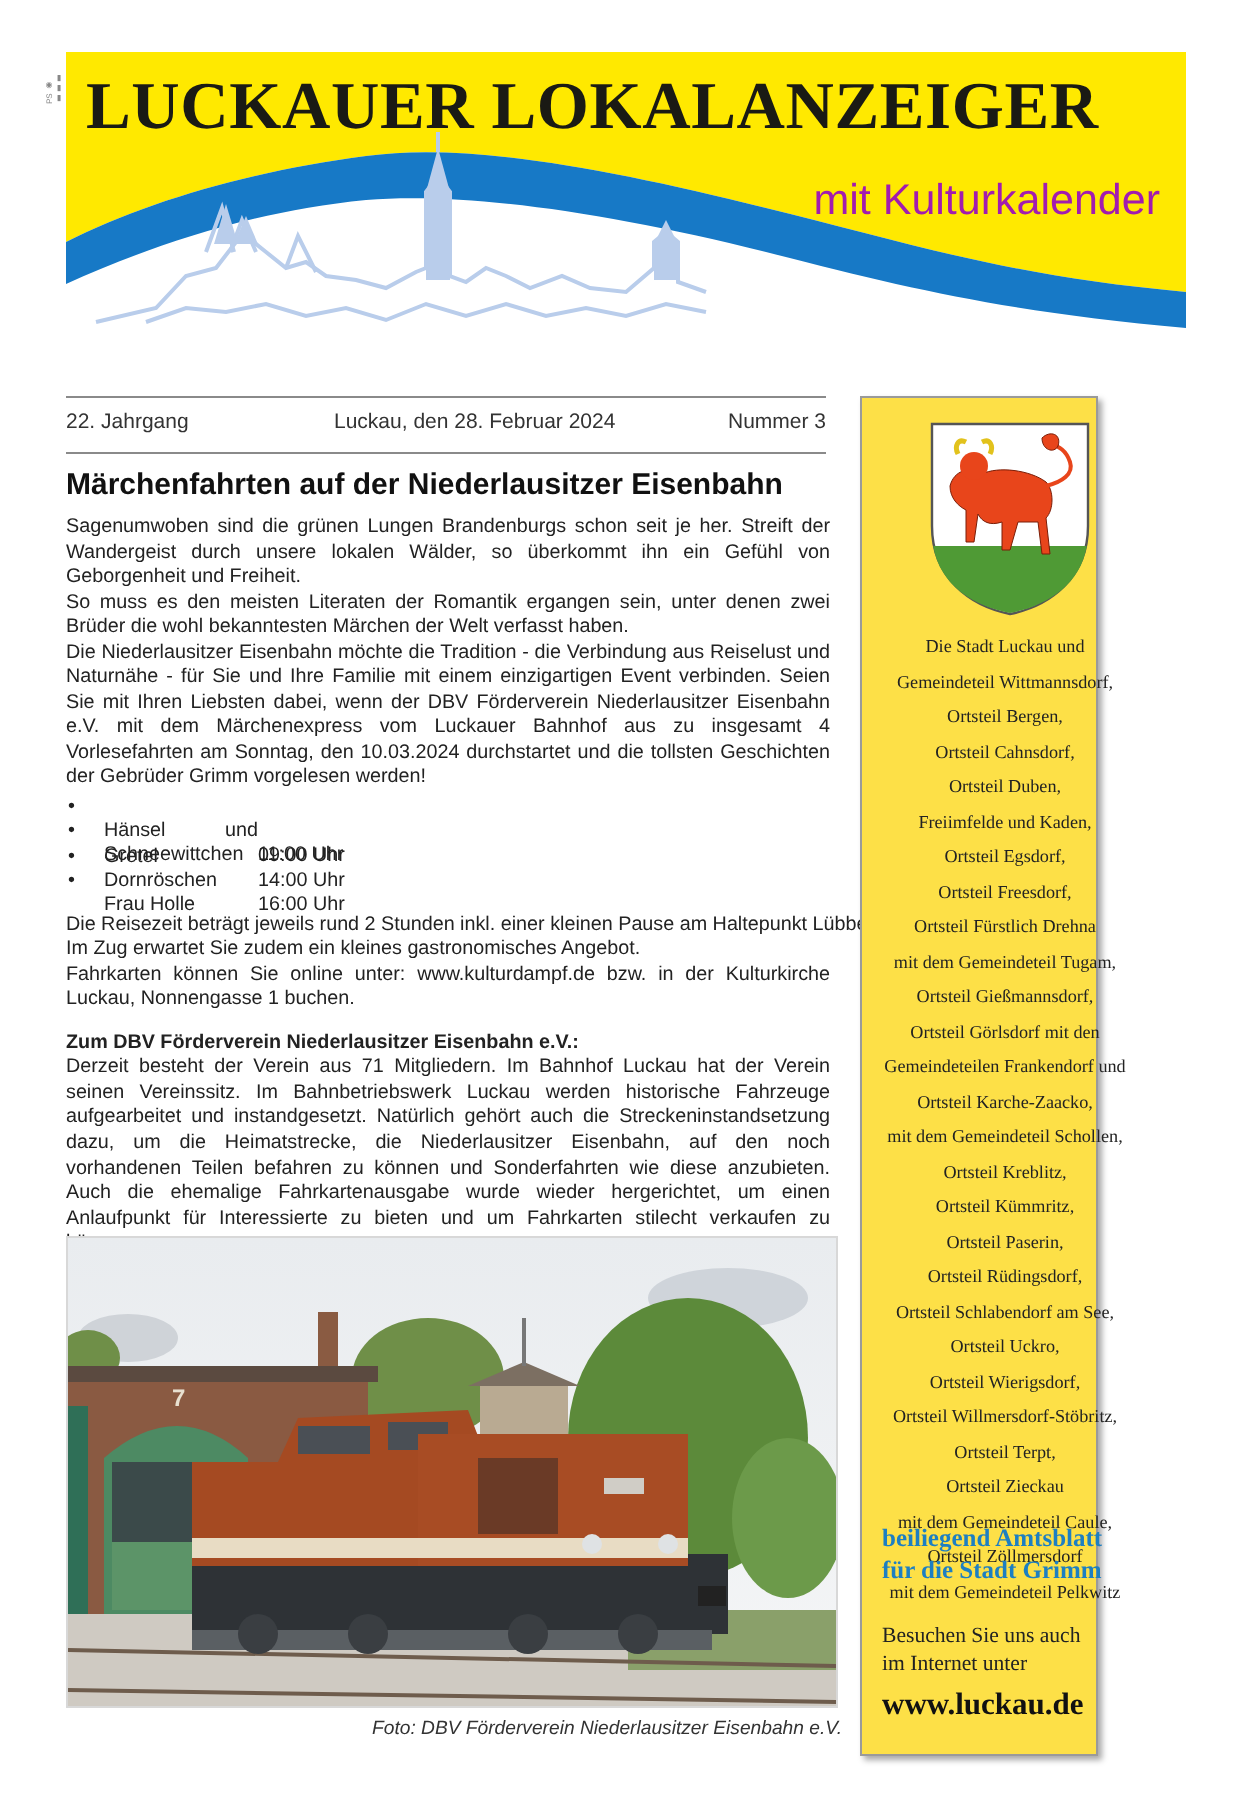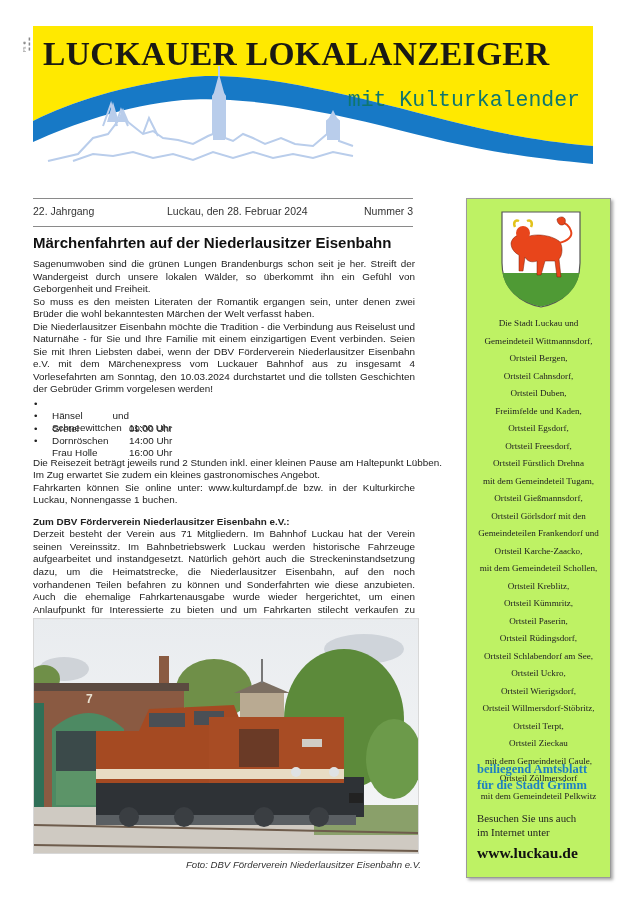--- a/index.html
+++ b/index.html
@@ -2,21 +2,21 @@
 <html><head>
 <meta charset="utf-8">
 <style>
   html, body { margin:0; padding:0; background:#ffffff; }
   body { width:625px; height:897px; position:relative; overflow:hidden; font-family:"Liberation Sans", sans-serif; color:#1a1a1a; }
   .vert-mark { position:absolute; left:22px; top:30px; width:8px; height:22px; }
   .vert-mark span { display:block; font-size:4px; color:#888; writing-mode:vertical-rl; transform:rotate(180deg); font-family:"Liberation Sans", sans-serif; }
   .banner { position:absolute; left:33px; top:26px; width:560px; height:150px; overflow:hidden; }
   .banner svg { position:absolute; left:0; top:0; }
   .banner-title { position:absolute; left:10px; top:9px; width:550px; text-align:left; font-family:"Liberation Serif", serif; font-weight:bold; font-size:33.5px; letter-spacing:0.3px; color:#1a1a14; white-space:nowrap; }
-  .banner-sub { position:absolute; right:13px; top:62px; font-family:Liberation Mono, monospace; font-size:21.5px; color:#0f766e; white-space:nowrap;margin-left:12px; }
+  .banner-sub { position:absolute; right:13px; top:62px; font-family:Liberation Sans, sans-serif; font-size:21.5px; color:#a21caf; white-space:nowrap;margin-left:12px; }
 
   .rule { position:absolute; left:33px; width:380px; height:1px; background:#8a8a8a; }
   .meta-row { position:absolute; left:33px; top:205px; width:380px; height:16px; font-size:10.5px; color:#333; }
   .meta-row span { position:absolute; top:0; white-space:nowrap; }
   .meta-left { left:0; }
   .meta-center { left:134px; }
   .meta-right { right:0; }
 
   .article { position:absolute; left:33px; top:235px; width:382px; font-size:9.9px; line-height:12.55px; color:#222; text-align:justify; }
   .article h1 { margin:0 0 7px 0; font-size:15px; font-weight:bold; line-height:16px; color:#111; text-align:left; white-space:nowrap; }
@@ -25,21 +25,21 @@
   .schedule li { position:relative; padding-left:19px; height:12.4px; }
   .schedule li::before { content:"•"; position:absolute; left:1px; top:0; }
   .schedule .tname { display:inline-block; width:77px;margin-top:12px; }
   .spacer { height:9px; }
   .sub-head { font-weight:bold; }
 
   .photo { position:absolute; left:33px; top:618px; width:386px; height:236px; overflow:hidden; border:1px solid #d8d8d8; box-sizing:border-box; }
   .photo svg { display:block; }
   .caption { position:absolute; left:186px; top:859px; width:232px; text-align:right; font-size:9.6px; font-style:italic; color:#333; white-space:nowrap; }
 
-  .sidebar { position:absolute; left:466px; top:198px; width:145px; height:680px; background:#bef264; border:1px solid #9a9a9a; box-shadow:2px 2px 3px rgba(0,0,0,0.35); box-sizing:border-box; }
+  .sidebar { position:absolute; left:430px; top:198px; width:119px; height:680px; background:#fde047; border:1px solid #9a9a9a; box-shadow:2px 2px 3px rgba(0,0,0,0.35); box-sizing:border-box; }
   .coat { position:absolute; left:34px; top:12px; width:80px; height:97px; }
   .places { position:absolute; left:0; top:116px; width:143px; text-align:center; font-family:"Liberation Serif", serif; font-size:9.1px; line-height:17.5px; color:#222; }
   .places div { white-space:nowrap; }
   .amtsblatt { position:absolute; left:10px; top:563px; width:130px; font-family:"Liberation Serif", serif; font-weight:bold; font-size:12.5px; line-height:15.5px; color:#1d7fc2; }
   .visit { position:absolute; left:10px; top:612px; width:130px; font-family:"Liberation Serif", serif; font-size:10.8px; line-height:14px; color:#222; }
   .website { position:absolute; left:10px; top:645px; width:130px; font-family:"Liberation Serif", serif; font-weight:bold; font-size:15.5px; color:#111; white-space:nowrap; }
 </style>
 </head>
 <body>
 

